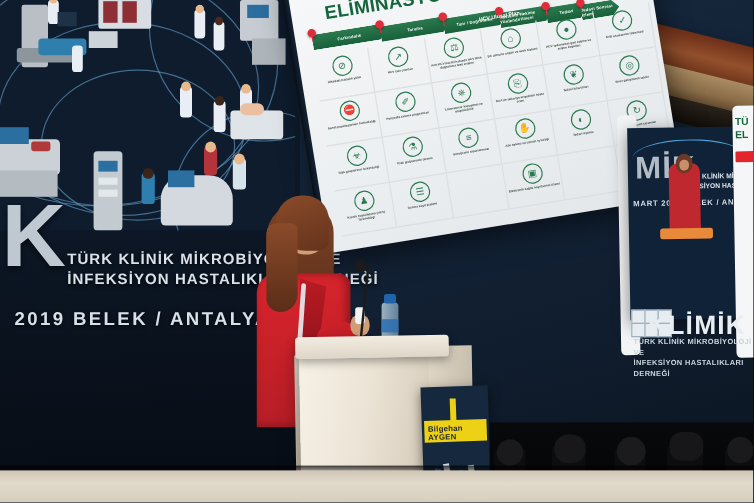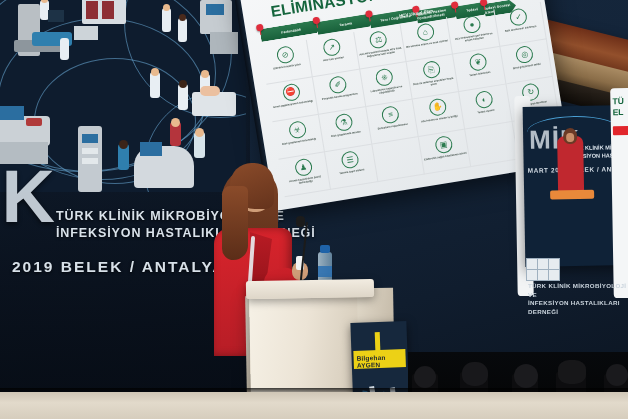--- a/index.html
+++ b/index.html
@@ -408,20 +408,21 @@
   </div>
 
   <div class="abs" style="left:526px;top:258px;">
     <div class="kbox" style="left:0;top:0;"></div>
     <div class="kbox" style="left:11px;top:0;"></div>
     <div class="kbox" style="left:22px;top:0;"></div>
     <div class="kbox" style="left:0;top:11px;"></div>
     <div class="kbox" style="left:11px;top:11px;"></div>
     <div class="kbox" style="left:22px;top:11px;"></div>
   </div>
+  <div class="abs" id="klimik-logo">KLİMİK</div>
   <div class="abs" id="klimik-sub">
     <div>TÜRK KLİNİK MİKROBİYOLOJİ VE</div>
     <div>İNFEKSİYON HASTALIKLARI DERNEĞİ</div>
   </div>
 
   <div class="abs" id="spk-hair-back"></div>
   <div class="abs" id="spk-body"></div>
   <div class="abs" id="spk-shirt"></div>
   <div class="abs" id="spk-lapel"></div>
   <div class="abs" id="spk-lanyard"></div>

